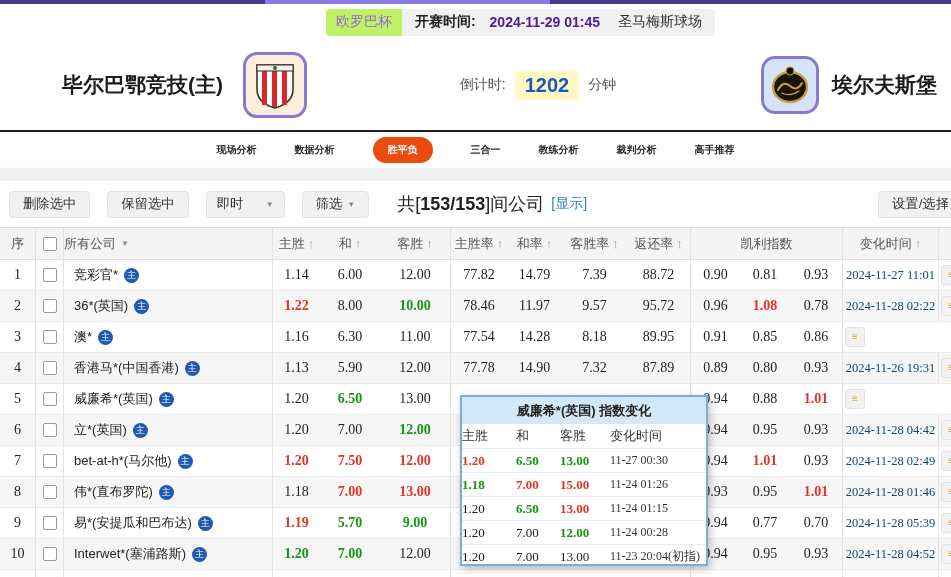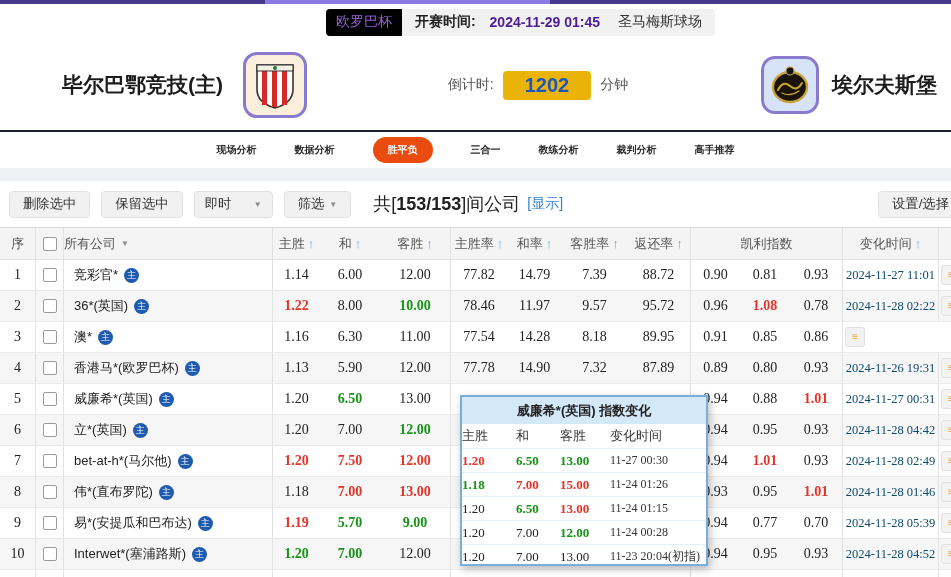--- a/index.html
+++ b/index.html
@@ -8,50 +8,50 @@
   .page { position:relative; width:951px; height:577px; }
 
   
   .progressbar { height:4px; background:#463a8c; position:relative; }
   .progressbar .seg { position:absolute; left:265px; top:0; width:285px; height:4px; background:#8a7ae4; }
 
   
   .infobar { height:36px; display:flex; align-items:center; justify-content:center; }
   .info-pill { display:flex; align-items:center; height:27px; background:#f1f1f1;
     border-radius:4px; overflow:hidden; font-size:14px; margin-left:90px; }
-  .league-badge { background:#000000; color:#9a63d8; height:100%; display:flex; align-items:center; padding:0 10px; }
+  .league-badge { background:#bef264; color:#9a63d8; height:100%; display:flex; align-items:center; padding:0 10px; }
   .kick-label { font-weight:bold; color:#222; margin-left:13px; }
   .kick-time { font-weight:bold; color:#4c1d95; margin-left:14px; }
   .venue { color:#333; margin:0 13px 0 18px; }
 
   
   .teams { height:90px; display:flex; align-items:center; }
   .team-name { font-size:21px; font-weight:bold; color:#1c1c1c; white-space:nowrap; }
   .home-name { margin-left:62px; }
   .logo-box { width:64px; height:66px; border:3px solid #8a7ace; border-radius:14px;
     display:flex; align-items:center; justify-content:center; }
   .home-box { background:#fbeeda; margin-left:20px; }
   .away-box { background:#d6e3f8; width:58px; height:58px; margin-right:13px; }
   .countdown { flex:1; display:flex; align-items:center; justify-content:center; gap:9px; font-size:14px; color:#555;margin-left:8px; }
-  .countdown-value { background:#eab308; color:var(--countdown-blue); font-weight:bold; font-size:20px;
-    padding:3px 22px; border-radius:4px; }
+  .countdown-value { background:#fef9c3; color:var(--countdown-blue); font-weight:bold; font-size:20px;
+    padding:3px 10px; border-radius:4px; }
   .away-wrap { display:flex; align-items:center; margin-right:14px; }
 
   
   .nav { height:38px; border-top:2px solid #1d1d32; display:flex; align-items:center;
     justify-content:center; gap:38px; font-size:10px; font-weight:bold; color:#2a2a2a; }
   .tab { cursor:pointer; white-space:nowrap; }
   .tab.active { background:var(--accent-orange); color:#fff; padding:6px 15px; border-radius:17px; }
 
   .gapstrip { height:13px; background:#eef0f3; }
 
   
   .toolbar { height:46px; display:flex; align-items:center; padding-left:9px; position:relative; font-size:13px; }
   .tbtn { background:#f1f1f1; border:1px solid #e2e2e2; border-radius:4px; height:27px;
-    padding:0 13px; display:flex; align-items:center; color:#333; margin-right:11px; white-space:nowrap; }
+    padding:0 13px; display:flex; align-items:center; color:#333; margin-right:17px; white-space:nowrap; }
   .select-btn { width:79px; justify-content:space-between; padding:0 10px; }
   .caret { color:#8a8a8a; font-size:8px; margin-left:5px; }
   .count-text { font-size:18px; color:#222; margin-left:11px; }
   .count-bold { font-weight:bold; }
   .show-link { color:var(--link-blue); font-size:14px; margin-left:7px; cursor:pointer; }
   .settings-btn { position:absolute; left:878px; width:100px; }
 
   
   .table { --cols:35px 28px 209px 48px 60px 70px 57px 55px 65px 63px 50px 50px 52px 96px 13px;
     font-size:13px; }
@@ -281,21 +281,21 @@
           <div class="cell icon-cell bl">
             <div class="mini-btn">≡</div>
           </div>
         </div>
         <div class="trow even">
           <div class="cell serif">4</div>
           <div class="cell bl">
             <div class="cb"></div>
           </div>
           <div class="cell company-cell bl">
-            <div class="">香港马*(欧罗巴杯)</div>
+            <div class="">香港马*(中国香港)</div>
             <div class="badge-icon">主</div>
           </div>
           <div class="cell serif bl">1.13</div>
           <div class="cell serif">5.90</div>
           <div class="cell serif">12.00</div>
           <div class="cell serif bl">77.78</div>
           <div class="cell serif">14.90</div>
           <div class="cell serif">7.32</div>
           <div class="cell serif">87.89</div>
           <div class="cell serif bl">0.89</div>
@@ -318,21 +318,20 @@
           <div class="cell serif bl">1.20</div>
           <div class="cell serif c-green">6.50</div>
           <div class="cell serif">13.00</div>
           <div class="cell serif bl"></div>
           <div class="cell serif"></div>
           <div class="cell serif"></div>
           <div class="cell serif"></div>
           <div class="cell serif bl">0.94</div>
           <div class="cell serif">0.88</div>
           <div class="cell serif c-red">1.01</div>
-          <div class="cell time-cell bl">2024-11-27 00:31</div>
           <div class="cell icon-cell bl">
             <div class="mini-btn">≡</div>
           </div>
         </div>
         <div class="trow even">
           <div class="cell serif">6</div>
           <div class="cell bl">
             <div class="cb"></div>
           </div>
           <div class="cell company-cell bl">

